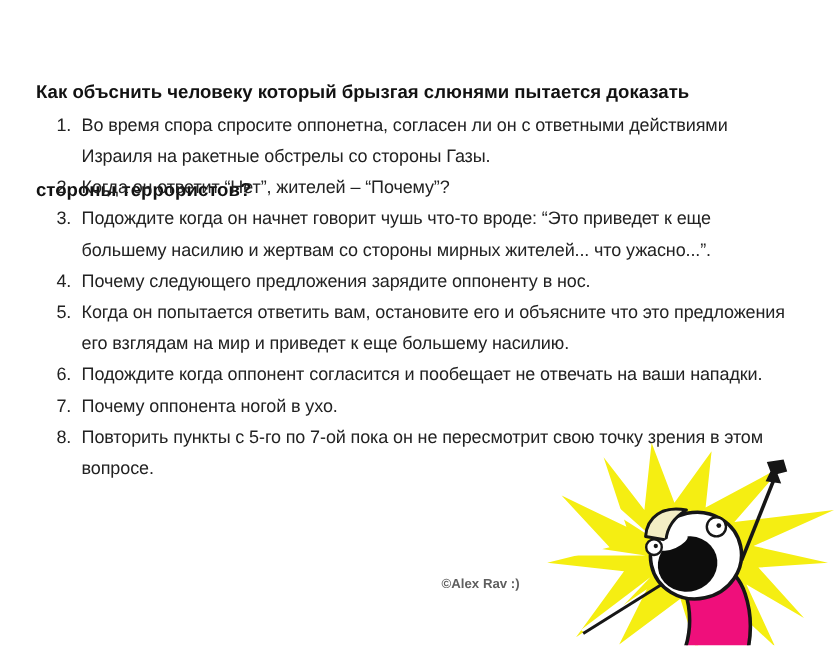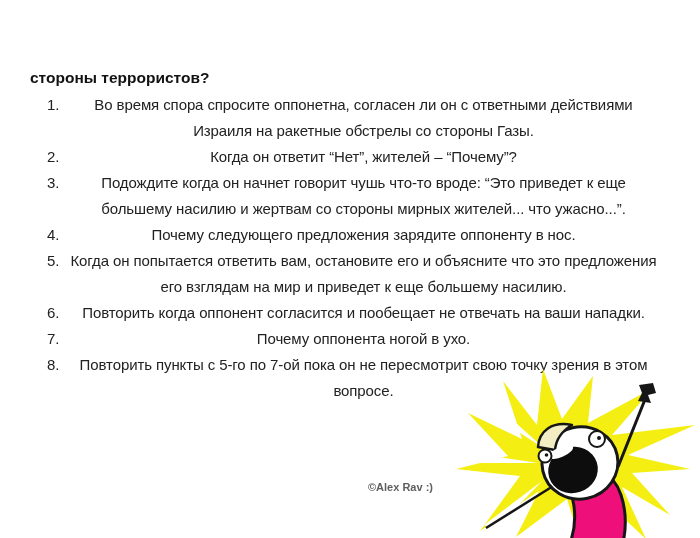--- a/index.html
+++ b/index.html
@@ -29,21 +29,21 @@
     margin: 0;
     padding: 0;
     list-style: none;
     font-size: 15px;
     line-height: 26px;
     letter-spacing: -0.1px;
     color: #222222;
   }
   .step { display: flex; }
   .step .num { width: 21px; flex: none; }
-  .step .txt { flex: 1; text-align: center; }
+  .step .txt { flex: 1; }
   .watermark {
     position: absolute;
     left: 368px;
     top: 481px;
     font-size: 11px;
     font-weight: bold;
     color: #5f5f5f;
   }
   .meme {
     position: absolute;
@@ -52,20 +52,21 @@
     width: 260px;
     height: 175px;
   }
 </style>
 </head>
 <body>
 
 <div class="page">
 
   <div class="title">
+    <div>Как объснить человеку который брызгая слюнями пытается доказать</div>
     <div>стороны террористов?</div>
   </div>
 
   <ol class="steps">
     <li class="step">
       <span class="num">1.</span>
       <span class="txt">Во время спора спросите оппонетна, согласен ли он с ответными действиями Израиля на ракетные обстрелы со стороны Газы.</span>
     </li>
     <li class="step">
       <span class="num">2.</span>
@@ -78,21 +79,21 @@
     <li class="step">
       <span class="num">4.</span>
       <span class="txt">Почему следующего предложения зарядите оппоненту в нос.</span>
     </li>
     <li class="step">
       <span class="num">5.</span>
       <span class="txt">Когда он попытается ответить вам, остановите его и объясните что это предложения его взглядам на мир и приведет к еще большему насилию.</span>
     </li>
     <li class="step">
       <span class="num">6.</span>
-      <span class="txt">Повторить когда оппонент согласится и пообещает не отвечать на ваши нападки.</span>
+      <span class="txt">Подождите когда оппонент согласится и пообещает не отвечать на ваши нападки.</span>
     </li>
     <li class="step">
       <span class="num">7.</span>
       <span class="txt">Почему оппонента ногой в ухо.</span>
     </li>
     <li class="step">
       <span class="num">8.</span>
       <span class="txt">Повторить пункты с 5-го по 7-ой пока он не пересмотрит свою точку зрения в этом вопросе.</span>
     </li>
   </ol>

